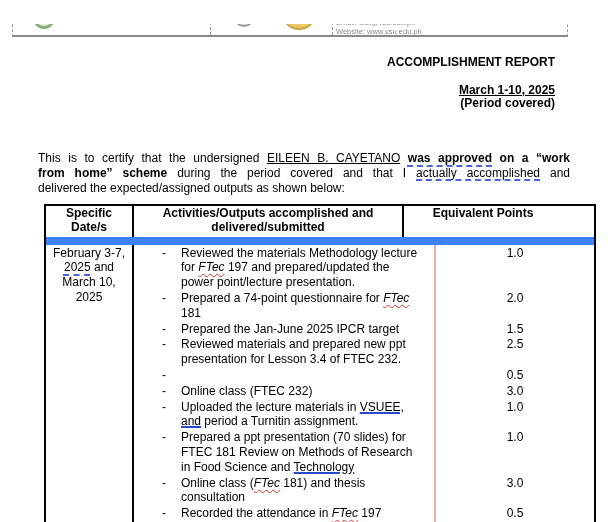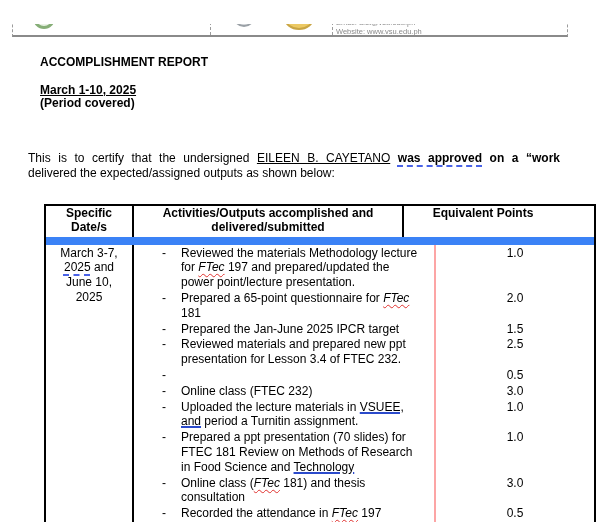--- a/index.html
+++ b/index.html
@@ -11,27 +11,27 @@
     border:1px dashed #9b9b9b;border-bottom:2px solid #8a8a8a;box-sizing:border-box;}
   .lh-divider{position:absolute;top:0;bottom:0;width:0;border-left:1px dashed #9b9b9b;}
   .lh-d1{left:197px;} .lh-d2{left:319px;}
   .logo{position:absolute;border-radius:50%;box-sizing:border-box;}
   .logo-green{left:20px;top:15px;width:22px;height:22px;border:3px solid #86ae77;background:#eaf2e6;}
   .logo-gray{left:220px;top:13px;width:22px;height:22px;border:2px solid #9aa0a6;background:#d7dadd;}
   .logo-yellow{left:271px;top:14px;width:30px;height:24px;border:2px solid #c9a544;background:#ecc964;}
   .lh-contact{position:absolute;left:323px;top:26px;font-size:7.5px;line-height:9px;color:#8a8a8a;white-space:nowrap;}
 
   
-  .titles{position:absolute;left:40px;top:32px;width:515px;text-align:left;
+  .titles{position:absolute;left:40px;top:32px;width:515px;text-align:right;
     font-size:12px;font-weight:bold;line-height:13.5px;}
   .title-main{margin-bottom:14px;}
   .title-period{text-decoration:underline;}
 
   
-  .intro{position:absolute;left:28px;top:127px;width:532px;font-size:12px;line-height:14.8px;}
+  .intro{position:absolute;left:38px;top:127px;width:532px;font-size:12px;line-height:14.8px;}
   .cert-line{white-space:normal;}
   .jl{text-align:justify;text-align-last:justify;}
 
   
   .b{font-weight:bold;}
   .u{text-decoration:underline;text-decoration-thickness:1px;}
   .g{text-decoration:underline;text-decoration-style:dashed;
      text-decoration-color:var(--grammar,#4a63e7);text-decoration-thickness:1.5px;text-underline-offset:2.5px;}
   .sp{text-decoration:underline;text-decoration-style:wavy;
      text-decoration-color:var(--spellcheck,#e0312e);text-decoration-thickness:1px;text-underline-offset:2px;font-style:italic;}
@@ -76,56 +76,57 @@
   </div>
 
   <div class="titles">
     <div class="title-main">ACCOMPLISHMENT REPORT</div>
     <div class="title-period">March 1-10, 2025</div>
     <div class="title-caption">(Period covered)</div>
   </div>
 
   <div class="intro">
       <div class="cert-line jl"><span>This is to certify that the undersigned </span><span class="u">EILEEN B. CAYETANO</span><span> </span><span class="b g">was approved</span><span class="b"> on a “work</span></div>
+      <div class="cert-line jl"><span class="b">from home” scheme</span><span> during the period covered and that I </span><span class="g">actually accomplished</span><span> and</span></div>
       <div class="cert-line"><span>delivered the expected/assigned outputs as shown below:</span></div>
     </div>
 
   <div class="acc-table">
     <div class="thead">
       <div class="th th-date">
           <div>Specific</div>
           <div>Date/s</div>
         </div>
       <div class="th th-act">
           <div>Activities/Outputs accomplished and</div>
           <div>delivered/submitted</div>
         </div>
       <div class="th th-pts">
           <div>Equivalent Points</div>
         </div>
     </div>
     <div class="tbody">
       <div class="date-col">
-          <div><span>March 3-7,</span></div>
+          <div><span>February 3-7,</span></div>
           <div><span class="g">2025</span><span> and</span></div>
-          <div><span>June 10,</span></div>
+          <div><span>March 10,</span></div>
           <div><span>2025</span></div>
         </div>
       <div class="items-col">
           <div class="item-row">
             <div class="item-text">
               <span class="dash">-</span>
               <span class="itxt"><span>Reviewed the materials Methodology lecture for </span><span class="sp">FTec</span><span> 197 and prepared/updated the power point/lecture presentation.</span></span>
             </div>
             <div class="item-points">1.0</div>
           </div>
           <div class="item-row">
             <div class="item-text">
               <span class="dash">-</span>
-              <span class="itxt"><span>Prepared a 65-point questionnaire for </span><span class="sp">FTec</span><span> 181</span></span>
+              <span class="itxt"><span>Prepared a 74-point questionnaire for </span><span class="sp">FTec</span><span> 181</span></span>
             </div>
             <div class="item-points">2.0</div>
           </div>
           <div class="item-row">
             <div class="item-text">
               <span class="dash">-</span>
               <span class="itxt"><span>Prepared the Jan-June 2025 IPCR target</span></span>
             </div>
             <div class="item-points">1.5</div>
           </div>

